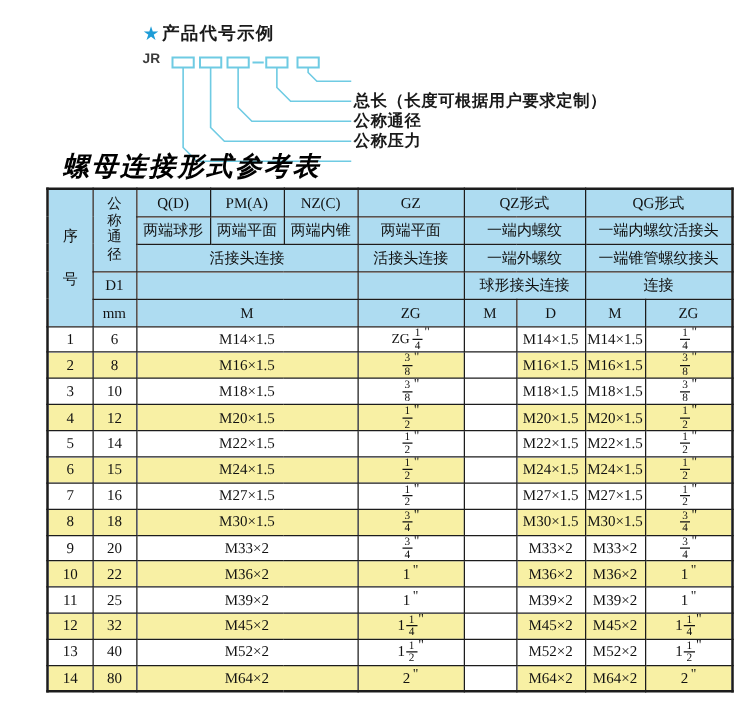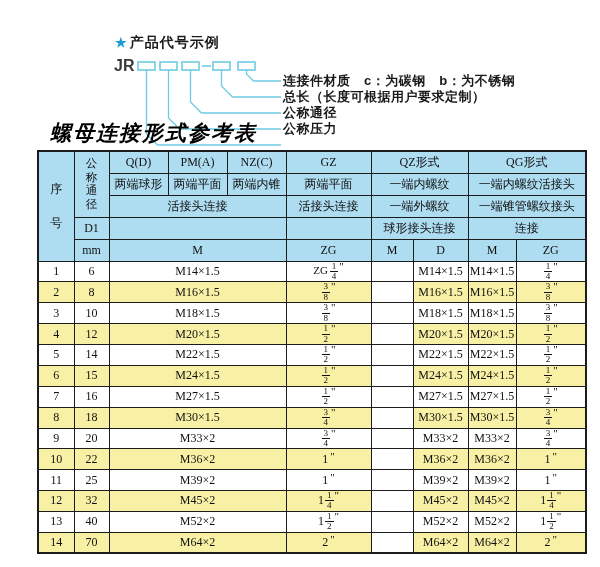--- a/index.html
+++ b/index.html
@@ -2,31 +2,31 @@
 <html><head>
 <meta charset="utf-8">
 <style>
   * { margin:0; padding:0; box-sizing:border-box; }
   html,body { background:#fff; }
   .page {
     position:relative; width:600px; height:567px; background:#fff;
     font-family:"Liberation Serif", serif; color:#111; overflow:hidden;
   }
   
-  .diagram { position:absolute; left:0; top:16px; width:600px; height:168px; }
+  .diagram { position:absolute; left:0; top:0; width:600px; height:168px; }
   .diagram-title {
     position:absolute; left:115px; top:18px;
     font-family:"Liberation Sans", sans-serif; font-weight:bold;
     font-size:14px; letter-spacing:1px; color:#1a1a1a; white-space:nowrap;
   }
   .diagram-title .star { color:#1e9cd7; margin-right:2px; font-size:13px; }
   .jr {
     position:absolute; left:114px; top:41px;
     font-family:"Liberation Sans", sans-serif; font-weight:bold;
-    font-size:16px; color:#3a3a3a;
+    font-size:11px; color:#3a3a3a;
   }
   .diag-svg { position:absolute; left:0; top:0; }
   .diag-label {
     position:absolute; left:283px; white-space:nowrap;
     font-family:"Liberation Sans", sans-serif; font-weight:bold;
     font-size:13px; letter-spacing:0.5px; color:#1a1a1a; line-height:16px;
   }
   
   .table-title {
     position:absolute; left:38px; top:119px;
@@ -83,21 +83,20 @@
         <polyline points="221.5,54 221.5,70 232.5,81 281,81"></polyline>
         <polyline points="190.5,54 190.5,86 201.5,97 281,97"></polyline>
         <polyline points="168.5,54 168.5,102 179.5,113 281,113"></polyline>
         <polyline points="146.5,54 146.5,118 157.5,129 281,129"></polyline>
       </g>
     </svg>
     <div class="diagram-title">
       <span class="star">★</span><span>产品代号示例</span>
     </div>
     <div class="jr">JR</div>
-    <div class="diag-label" style="top:57px">连接件材质　c：为碳钢　b：为不锈钢</div>
     <div class="diag-label" style="top:73px">总长（长度可根据用户要求定制）</div>
     <div class="diag-label" style="top:89px">公称通径</div>
     <div class="diag-label" style="top:105px">公称压力</div>
   </div>
 
   <div class="table-title">螺母连接形式参考表</div>
 
   <table class="ref-table">
     <colgroup>
       <col style="width:36px">
@@ -291,21 +290,21 @@
           <td>40</td>
           <td colspan="3">M52×2</td>
           <td><span class="whole">1</span><span class="frac"><span class="fn">1</span><span class="fd">2</span></span><span class="inch">"</span></td>
           <td class="white"></td>
           <td>M52×2</td>
           <td>M52×2</td>
           <td><span class="whole">1</span><span class="frac"><span class="fn">1</span><span class="fd">2</span></span><span class="inch">"</span></td>
         </tr>
         <tr class="data-row alt">
           <td>14</td>
-          <td>70</td>
+          <td>80</td>
           <td colspan="3">M64×2</td>
           <td><span class="whole">2</span><span class="inch">"</span></td>
           <td class="white"></td>
           <td>M64×2</td>
           <td>M64×2</td>
           <td><span class="whole">2</span><span class="inch">"</span></td>
         </tr>
       </tbody>
   </table>
 </div>

